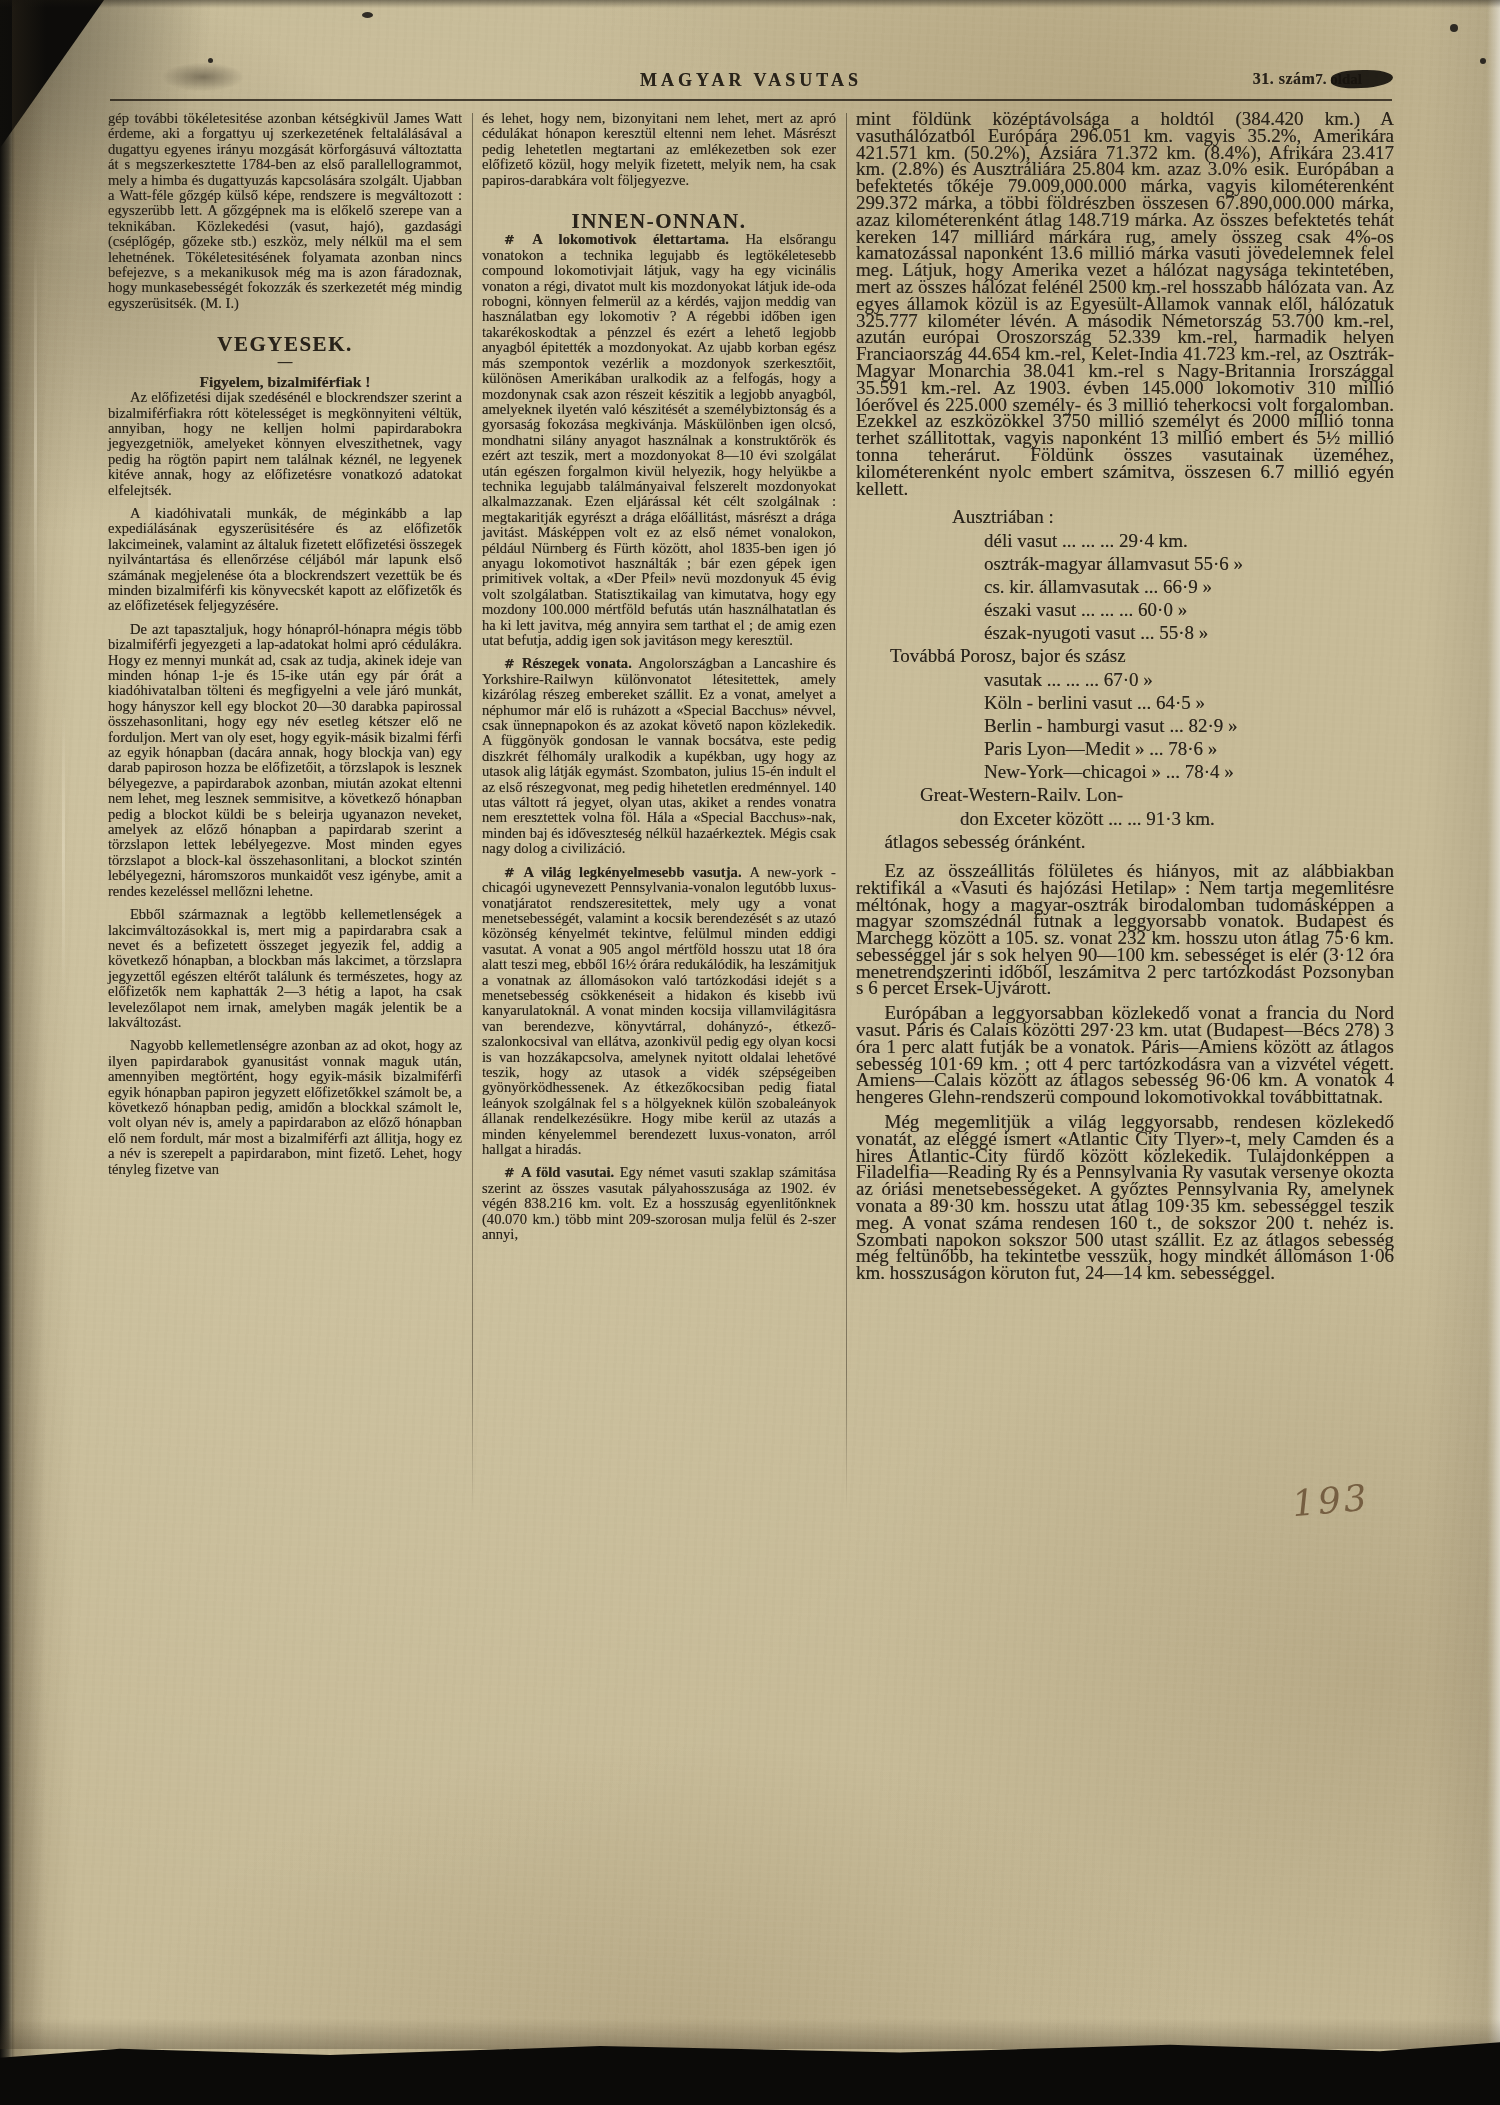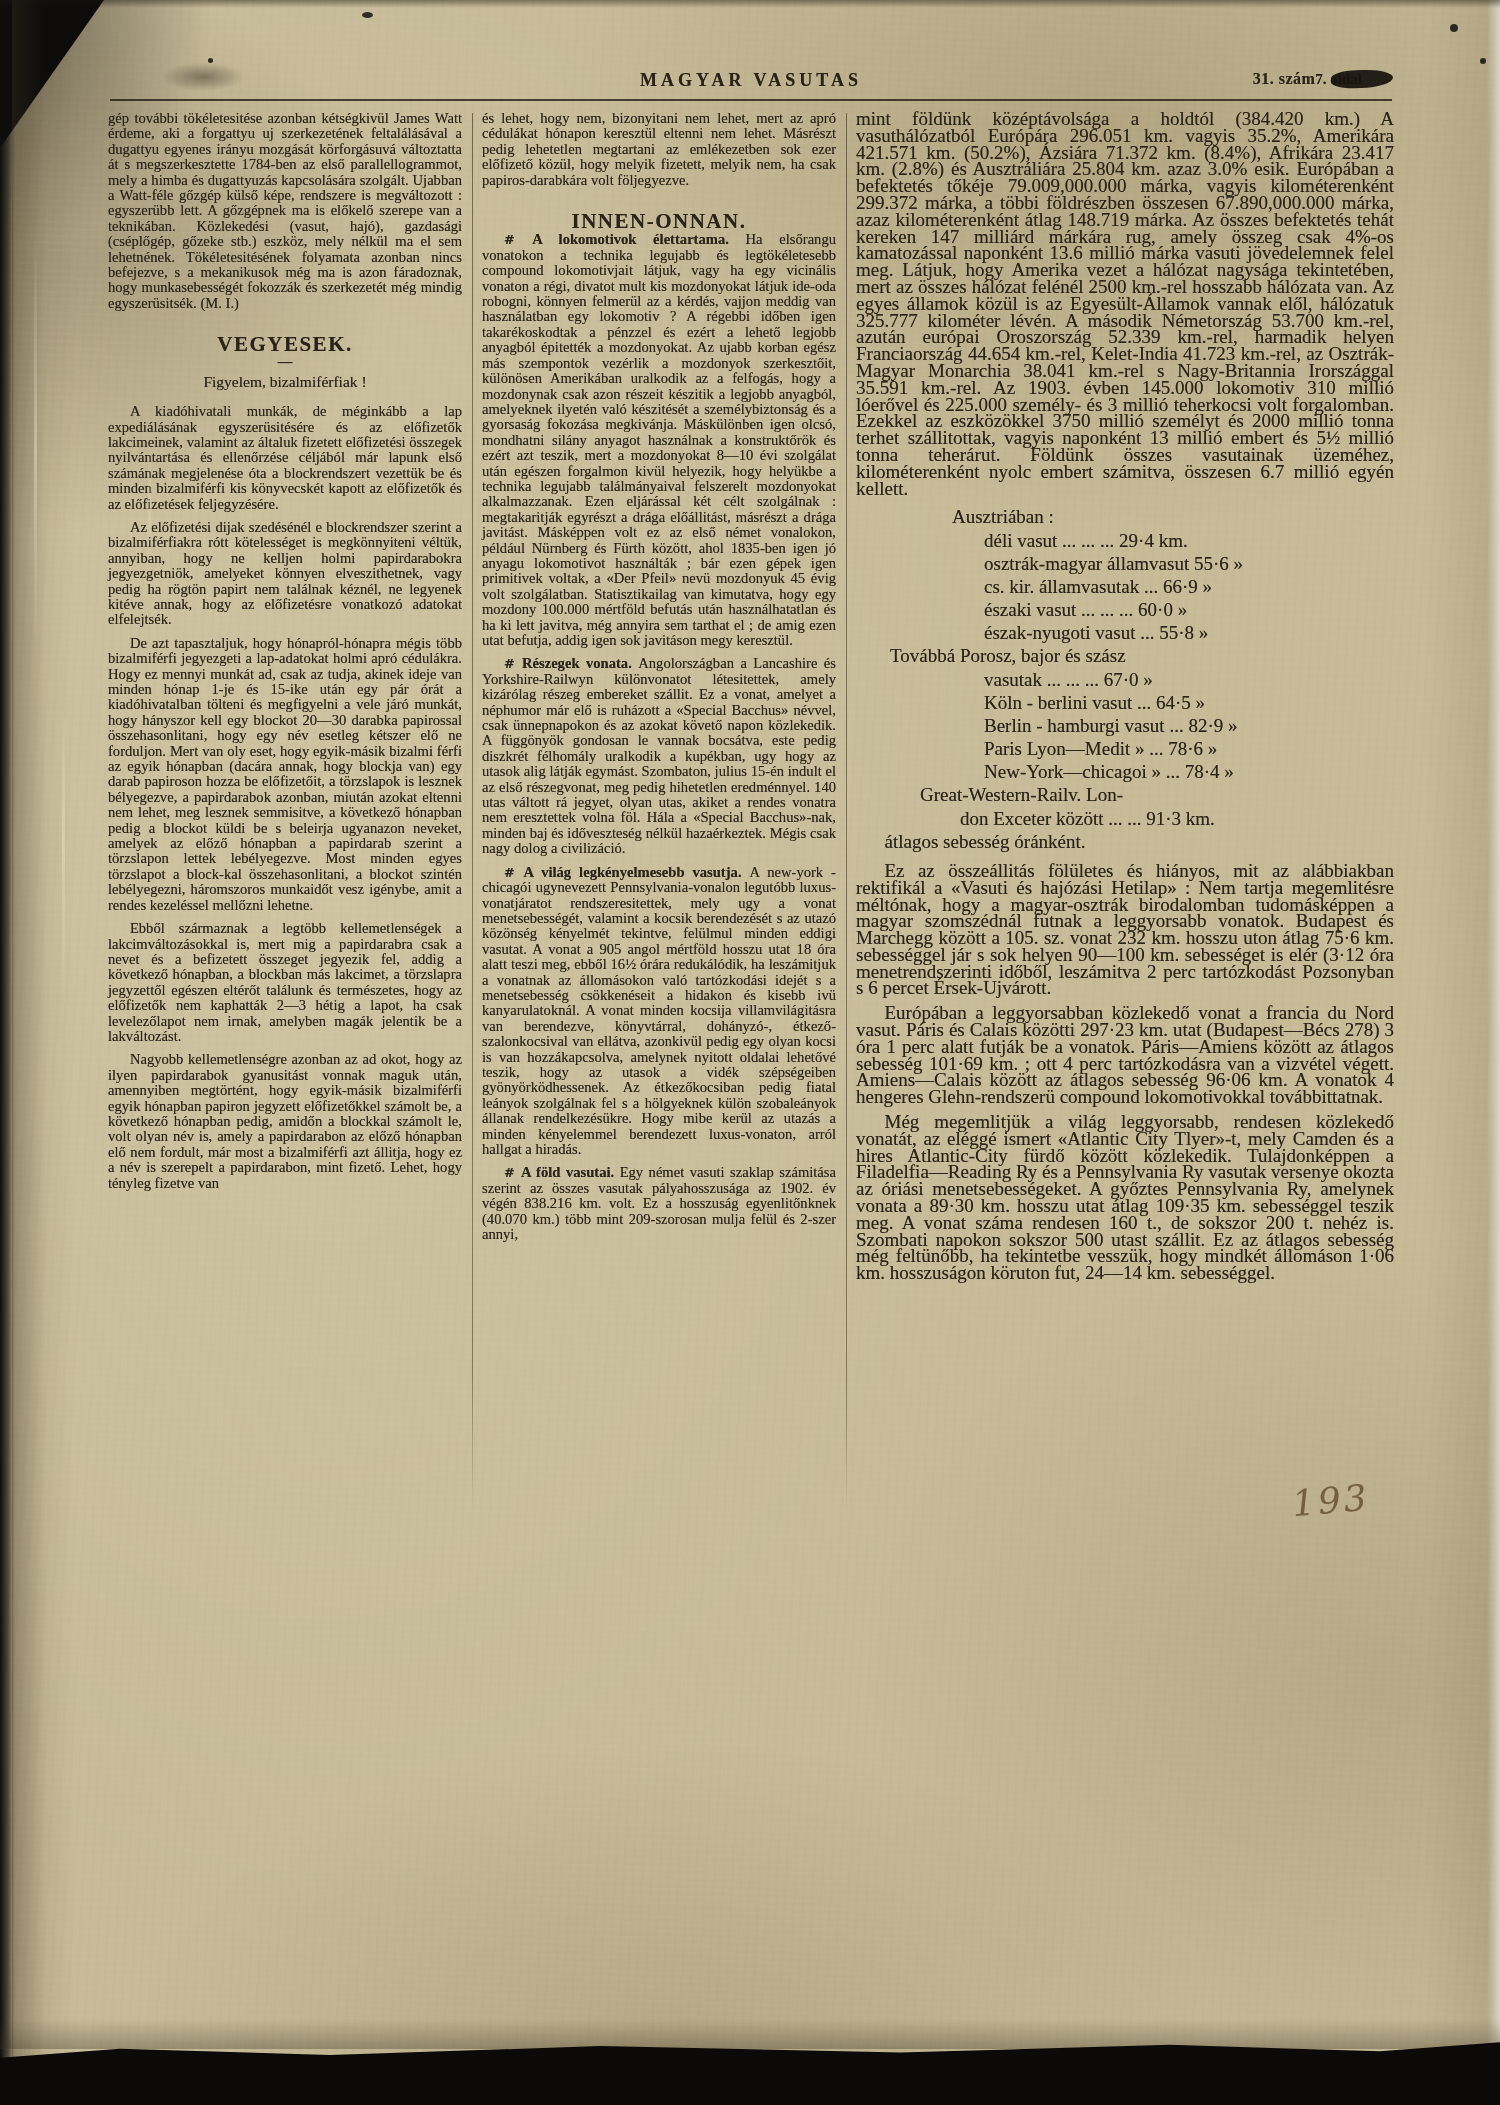--- a/index.html
+++ b/index.html
@@ -42,21 +42,21 @@
   .header-rule{border-top:2px solid rgba(32,26,18,.78);margin:0 2px}
   
   .columns{display:flex;justify-content:space-between;padding-top:10px}
   .col{text-align:justify}
   .col-a,.col-b{width:354px;font-size:14.6px;line-height:15.4px}
   .col-c{width:538px;font-size:19px;line-height:16.8px}
   .vrule{flex:0 0 1px;height:1398px;margin-top:2px;
     background:linear-gradient(rgba(40,33,22,.55) 0, rgba(40,33,22,.45) 90%, transparent 100%)}
   .sec-title{text-align:center;font-weight:bold;font-size:21px;letter-spacing:1.5px;margin:26px 0 3px;text-indent:0}
   .dash{text-align:center;font-weight:bold;margin:0 0 8px;line-height:10px}
-  .sub-title{text-align:center;font-weight:normal;font-size:15.5px;margin:4px 0 15px}
+  .sub-title{text-align:center;font-weight:bold;font-size:15.5px;margin:4px 0 1px}
   .para{margin:0 0 8px;text-indent:1.5em}
   .para.noindent{text-indent:0}
   .lead{font-weight:bold}
   .marker{font-weight:bold;font-family:"DejaVu Sans",sans-serif;font-size:.88em}
   .speed-list{margin:3px 0 10px;text-align:left}
   .speed-list .ln{line-height:1.22}
   .list-head{padding-left:96px}
   .list-item{padding-left:128px}
   .list-note{padding-left:34px}
   .list-note2{padding-left:64px}
@@ -106,22 +106,22 @@
       </span>
     </header>
     <div class="header-rule"></div>
 
     <main class="columns">
       <section class="col col-a">
           <p class="para noindent">gép további tökéletesitése azonban kétségkivül James Watt érdeme, aki a forgattyu uj szerkezetének feltalálásával a dugattyu egyenes irányu mozgását körforgásuvá változtatta át s megszerkesztette 1784-ben az első parallellogrammot, mely a himba és dugattyuzás kapcsolására szolgált. Ujabban a Watt-féle gőzgép külső képe, rendszere is megváltozott : egyszerübb lett. A gőzgépnek ma is előkelő szerepe van a teknikában. Közlekedési (vasut, hajó), gazdasági (cséplőgép, gőzeke stb.) eszköz, mely nélkül ma el sem lehetnének. Tökéletesitésének folyamata azonban nincs befejezve, s a mekanikusok még ma is azon fáradoznak, hogy munkasebességét fokozzák és szerkezetét még mindig egyszerüsitsék. (M. I.)</p>
           <div class="sec-title">VEGYESEK.</div>
           <div class="dash">—</div>
           <div class="sub-title">Figyelem, bizalmiférfiak !</div>
+          <p class="para">Az előfizetési dijak szedésénél e blockrendszer szerint a bizalmiférfiakra rótt kötelességet is megkönnyiteni véltük, annyiban, hogy ne kelljen holmi papirdarabokra jegyezgetniök, amelyeket könnyen elveszithetnek, vagy pedig ha rögtön papirt nem találnak kéznél, ne legyenek kitéve annak, hogy az előfizetésre vonatkozó adatokat elfelejtsék.</p>
           <p class="para">A kiadóhivatali munkák, de méginkább a lap expediálásának egyszerüsitésére és az előfizetők lakcimeinek, valamint az általuk fizetett előfizetési összegek nyilvántartása és ellenőrzése céljából már lapunk első számának megjelenése óta a blockrendszert vezettük be és minden bizalmiférfi kis könyvecskét kapott az előfizetők és az előfizetések feljegyzésére.</p>
-          <p class="para">Az előfizetési dijak szedésénél e blockrendszer szerint a bizalmiférfiakra rótt kötelességet is megkönnyiteni véltük, annyiban, hogy ne kelljen holmi papirdarabokra jegyezgetniök, amelyeket könnyen elveszithetnek, vagy pedig ha rögtön papirt nem találnak kéznél, ne legyenek kitéve annak, hogy az előfizetésre vonatkozó adatokat elfelejtsék.</p>
           <p class="para">De azt tapasztaljuk, hogy hónapról-hónapra mégis több bizalmiférfi jegyezgeti a lap-adatokat holmi apró cédulákra. Hogy ez mennyi munkát ad, csak az tudja, akinek ideje van minden hónap 1-je és 15-ike után egy pár órát a kiadóhivatalban tölteni és megfigyelni a vele járó munkát, hogy hányszor kell egy blockot 20—30 darabka papirossal összehasonlitani, hogy egy név esetleg kétszer elő ne forduljon. Mert van oly eset, hogy egyik-másik bizalmi férfi az egyik hónapban (dacára annak, hogy blockja van) egy darab papiroson hozza be előfizetőit, a törzslapok is lesznek bélyegezve, a papirdarabok azonban, miután azokat eltenni nem lehet, meg lesznek semmisitve, a következő hónapban pedig a blockot küldi be s beleirja ugyanazon neveket, amelyek az előző hónapban a papirdarab szerint a törzslapon lettek lebélyegezve. Most minden egyes törzslapot a block-kal összehasonlitani, a blockot szintén lebélyegezni, háromszoros munkaidőt vesz igénybe, amit a rendes kezeléssel mellőzni lehetne.</p>
           <p class="para">Ebből származnak a legtöbb kellemetlenségek a lakcimváltozásokkal is, mert mig a papirdarabra csak a nevet és a befizetett összeget jegyezik fel, addig a következő hónapban, a blockban más lakcimet, a törzslapra jegyzettől egészen eltérőt találunk és természetes, hogy az előfizetők nem kaphatták 2—3 hétig a lapot, ha csak levelezőlapot nem irnak, amelyben magák jelentik be a lakváltozást.</p>
           <p class="para">Nagyobb kellemetlenségre azonban az ad okot, hogy az ilyen papirdarabok gyanusitást vonnak maguk után, amennyiben megtörtént, hogy egyik-másik bizalmiférfi egyik hónapban papiron jegyzett előfizetőkkel számolt be, a következő hónapban pedig, amidőn a blockkal számolt le, volt olyan név is, amely a papirdarabon az előző hónapban elő nem fordult, már most a bizalmiférfi azt állitja, hogy ez a név is szerepelt a papirdarabon, mint fizető. Lehet, hogy tényleg fizetve van</p>
         </section>
       <div class="vrule"></div>
       <section class="col col-b">
           <p class="para noindent">és lehet, hogy nem, bizonyitani nem lehet, mert az apró cédulákat hónapon keresztül eltenni nem lehet. Másrészt pedig lehetetlen megtartani az emlékezetben sok ezer előfizető közül, hogy melyik fizetett, melyik nem, ha csak papiros-darabkára volt följegyezve.</p>
           <div class="sec-title">INNEN-ONNAN.</div>
           <p class="para"><span class="marker"># </span><span class="lead">A lokomotivok élettartama. </span>Ha elsőrangu vonatokon a technika legujabb és legtökéletesebb compound lokomotivjait látjuk, vagy ha egy vicinális vonaton a régi, divatot mult kis mozdonyokat látjuk ide-oda robogni, könnyen felmerül az a kérdés, vajjon meddig van használatban egy lokomotiv ? A régebbi időben igen takarékoskodtak a pénzzel és ezért a lehető legjobb anyagból épitették a mozdonyokat. Az ujabb korban egész más szempontok vezérlik a mozdonyok szerkesztőit, különösen Amerikában uralkodik az a felfogás, hogy a mozdonynak csak azon részeit készitik a legjobb anyagból, amelyeknek ilyetén való készitését a személybiztonság és a gyorsaság fokozása megkivánja. Máskülönben igen olcsó, mondhatni silány anyagot használnak a konstruktőrök és ezért azt teszik, mert a mozdonyokat 8—10 évi szolgálat után egészen forgalmon kivül helyezik, hogy helyükbe a technika legujabb találmányaival felszerelt mozdonyokat alkalmazzanak. Ezen eljárással két célt szolgálnak : megtakaritják egyrészt a drága előállitást, másrészt a drága javitást. Másképpen volt ez az első német vonalokon, például Nürnberg és Fürth között, ahol 1835-ben igen jó anyagu lokomotivot használták ; bár ezen gépek igen primitivek voltak, a «Der Pfeil» nevü mozdonyuk 45 évig volt szolgálatban. Statisztikailag van kimutatva, hogy egy mozdony 100.000 mértföld befutás után használhatatlan és ha ki lett javitva, még annyira sem tarthat el ; de amig ezen utat befutja, addig igen sok javitáson megy keresztül.</p>
           <p class="para"><span class="marker"># </span><span class="lead">Részegek vonata. </span>Angolországban a Lancashire és Yorkshire-Railwyn különvonatot létesitettek, amely kizárólag részeg embereket szállit. Ez a vonat, amelyet a néphumor már elő is ruházott a «Special Bacchus» névvel, csak ünnepnapokon és az azokat követő napon közlekedik. A függönyök gondosan le vannak bocsátva, este pedig diszkrét félhomály uralkodik a kupékban, ugy hogy az utasok alig látják egymást. Szombaton, julius 15-én indult el az első részegvonat, meg pedig hihetetlen eredménnyel. 140 utas váltott rá jegyet, olyan utas, akiket a rendes vonatra nem eresztettek volna föl. Hála a «Special Bacchus»-nak, minden baj és időveszteség nélkül hazaérkeztek. Mégis csak nagy dolog a civilizáció.</p>

